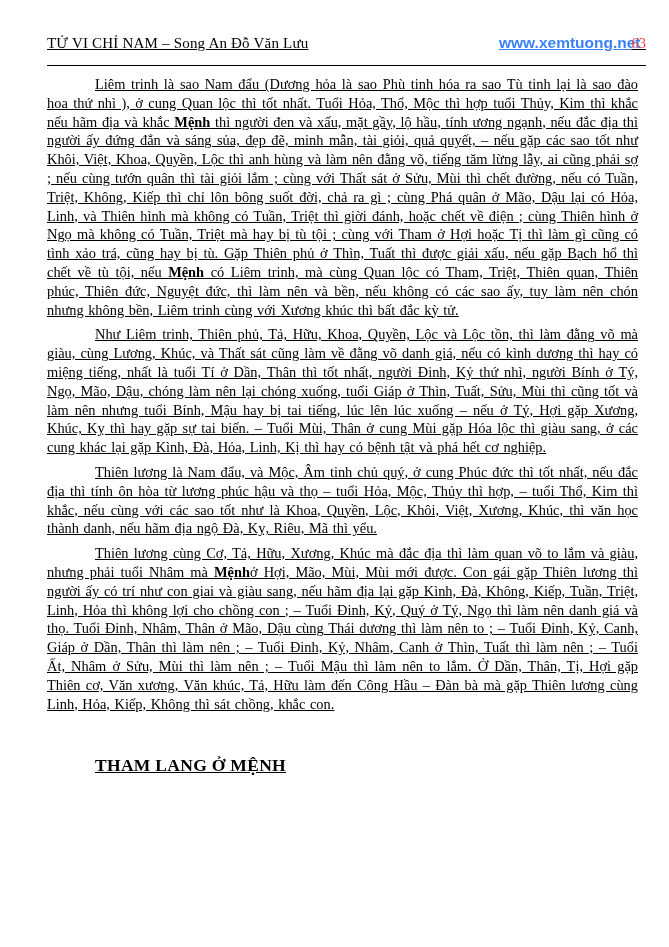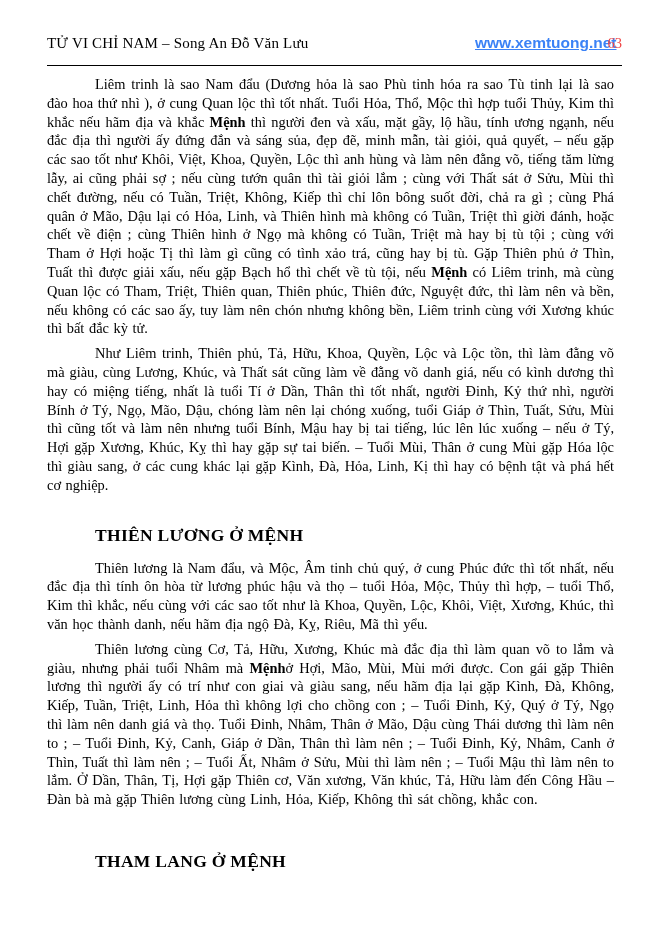--- a/index.html
+++ b/index.html
@@ -11,21 +11,22 @@
   body {
     width: 669px;
     height: 947px;
     overflow: hidden;
     font-family: "Liberation Serif", "DejaVu Serif", serif;
   }
   .page {
     box-sizing: border-box;
     width: 669px;
     height: 711px;
-    padding: 34px 47px 0 47px;
+    padding: 34px 23px 0 47px;
+    text-decoration: underline;
   }
   .page-header {
     display: flex;
     justify-content: space-between;
     align-items: baseline;
   }
   .header-title {
     font-size: 15px;
     letter-spacing: 0.2px;
     white-space: nowrap;
@@ -85,19 +86,18 @@
       <a class="site-link">www.xemtuong.net</a>
       <span class="page-number">63</span>
     </span>
   </div>
 
   <hr class="header-rule">
 
   <main>
       <p class="doc-paragraph"><span>Liêm trinh là sao Nam đẩu (Dương hỏa là sao Phù tinh hóa ra sao Tù tinh lại là sao đào hoa thứ nhì ), ở cung Quan lộc thì tốt nhất. Tuổi Hỏa, Thổ, Mộc thì hợp tuổi Thủy, Kim thì khắc nếu hãm địa và khắc </span><span class="bold">Mệnh</span><span> thì người đen và xấu, mặt gầy, lộ hầu, tính ương ngạnh, nếu đắc địa thì người ấy đứng đắn và sáng sủa, đẹp đẽ, minh mẫn, tài giỏi, quả quyết, – nếu gặp các sao tốt như Khôi, Việt, Khoa, Quyền, Lộc thì anh hùng và làm nên đằng võ, tiếng tăm lừng lẫy, ai cũng phải sợ ; nếu cùng tướn quân thì tài giỏi lắm ; cùng với Thất sát ở Sửu, Mùi thì chết đường, nếu có Tuần, Triệt, Không, Kiếp thì chỉ lôn bông suốt đời, chả ra gì ; cùng Phá quân ở Mão, Dậu lại có Hỏa, Linh, và Thiên hình mà không có Tuần, Triệt thì giời đánh, hoặc chết về điện ; cùng Thiên hình ở Ngọ mà không có Tuần, Triệt mà hay bị tù tội ; cùng với Tham ở Hợi hoặc Tị thì làm gì cũng có tình xảo trá, cũng hay bị tù. Gặp Thiên phủ ở Thìn, Tuất thì được giải xấu, nếu gặp Bạch hổ thì chết về tù tội, nếu </span><span class="bold">Mệnh</span><span> có Liêm trinh, mà cùng Quan lộc có Tham, Triệt, Thiên quan, Thiên phúc, Thiên đức, Nguyệt đức, thì làm nên và bền, nếu không có các sao ấy, tuy làm nên chón nhưng không bền, Liêm trinh cùng với Xương khúc thì bất đắc kỳ tử.</span></p>
       <p class="doc-paragraph"><span>Như Liêm trinh, Thiên phủ, Tả, Hữu, Khoa, Quyền, Lộc và Lộc tồn, thì làm đằng võ mà giàu, cùng Lương, Khúc, và Thất sát cũng làm về đằng võ danh giá, nếu có kình dương thì hay có miệng tiếng, nhất là tuổi Tí ở Dần, Thân thì tốt nhất, người Đinh, Kỷ thứ nhì, người Bính ở Tý, Ngọ, Mão, Dậu, chóng làm nên lại chóng xuống, tuổi Giáp ở Thìn, Tuất, Sửu, Mùi thì cũng tốt và làm nên nhưng tuổi Bính, Mậu hay bị tai tiếng, lúc lên lúc xuống – nếu ở Tý, Hợi gặp Xương, Khúc, Kỵ thì hay gặp sự tai biến. – Tuổi Mùi, Thân ở cung Mùi gặp Hóa lộc thì giàu sang, ở các cung khác lại gặp Kình, Đà, Hỏa, Linh, Kị thì hay có bệnh tật và phá hết cơ nghiệp.</span></p>
-      <h2 class="doc-heading">THIÊN LƯƠNG Ở MỆNH</h2>
       <p class="doc-paragraph"><span>Thiên lương là Nam đẩu, và Mộc, Âm tinh chủ quý, ở cung Phúc đức thì tốt nhất, nếu đắc địa thì tính ôn hòa từ lương phúc hậu và thọ – tuổi Hỏa, Mộc, Thủy thì hợp, – tuổi Thổ, Kim thì khắc, nếu cùng với các sao tốt như là Khoa, Quyền, Lộc, Khôi, Việt, Xương, Khúc, thì văn học thành danh, nếu hãm địa ngộ Đà, Kỵ, Riêu, Mã thì yểu.</span></p>
       <p class="doc-paragraph"><span>Thiên lương cùng Cơ, Tả, Hữu, Xương, Khúc mà đắc địa thì làm quan võ to lắm và giàu, nhưng phải tuổi Nhâm mà </span><span class="bold">Mệnh</span><span>ở Hợi, Mão, Mùi, Mùi mới được. Con gái gặp Thiên lương thì người ấy có trí như con giai và giàu sang, nếu hãm địa lại gặp Kình, Đà, Không, Kiếp, Tuần, Triệt, Linh, Hỏa thì không lợi cho chồng con ; – Tuổi Đinh, Kỷ, Quý ở Tý, Ngọ thì làm nên danh giá và thọ. Tuổi Đinh, Nhâm, Thân ở Mão, Dậu cùng Thái dương thì làm nên to ; – Tuổi Đinh, Kỷ, Canh, Giáp ở Dần, Thân thì làm nên ; – Tuổi Đinh, Kỷ, Nhâm, Canh ở Thìn, Tuất thì làm nên ; – Tuổi Ất, Nhâm ở Sửu, Mùi thì làm nên ; – Tuổi Mậu thì làm nên to lắm. Ở Dần, Thân, Tị, Hợi gặp Thiên cơ, Văn xương, Văn khúc, Tả, Hữu làm đến Công Hầu – Đàn bà mà gặp Thiên lương cùng  Linh, Hỏa, Kiếp, Không thì sát chồng, khắc con.</span></p>
       <h2 class="doc-heading">THAM LANG Ở MỆNH</h2>
     </main>
 
 </div>
 
 </body></html>

